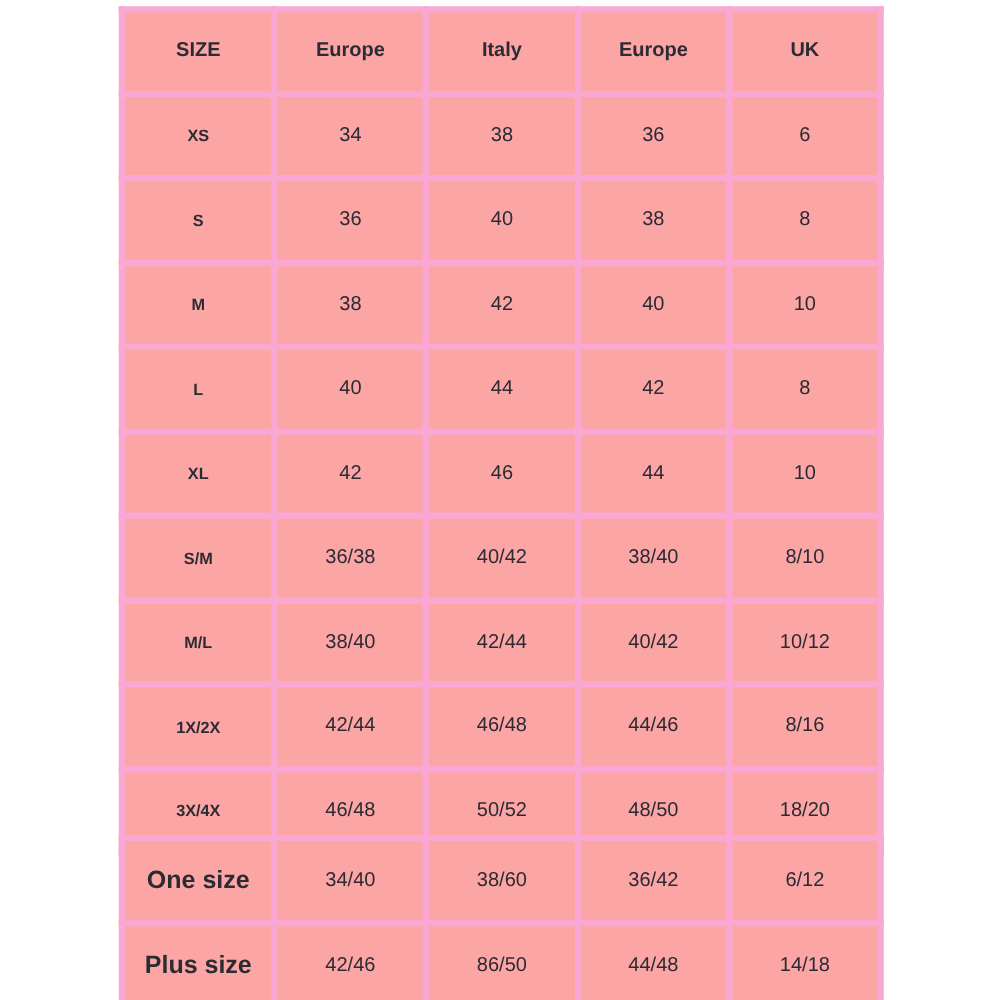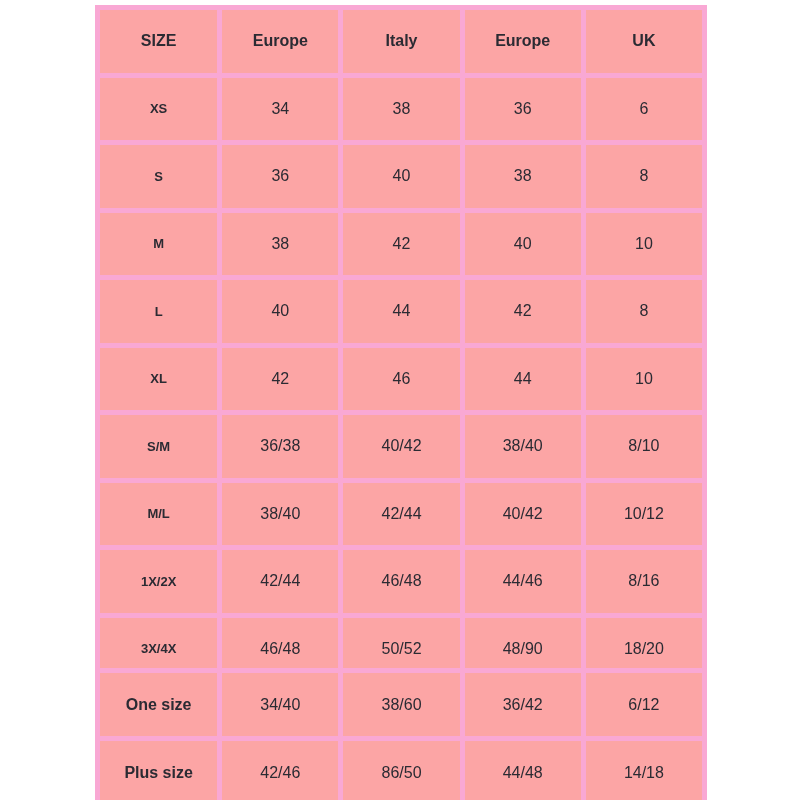--- a/index.html
+++ b/index.html
@@ -59,21 +59,21 @@
   table.size-table th {
     font-weight: 700;
     font-size: 16px;
   }
   table.size-table td.row-head {
     font-weight: 700;
     font-size: 13px;
   }
   table.secondary-table td.row-head {
     font-weight: 700;
-    font-size: 16px;
+    font-size: 20px;
   }
 </style>
 </head>
 <body>
 
 <div class="page">
 
   <table class="size-table main-table">
     <colgroup>
       <col class="c-size">
@@ -145,21 +145,21 @@
         <td class="row-head">1X/2X</td>
         <td>42/44</td>
         <td>46/48</td>
         <td>44/46</td>
         <td>8/16</td>
       </tr>
       <tr>
         <td class="row-head">3X/4X</td>
         <td>46/48</td>
         <td>50/52</td>
-        <td>48/90</td>
+        <td>48/50</td>
         <td>18/20</td>
       </tr>
     </tbody>
   </table>
 
   <table class="size-table secondary-table">
     <colgroup>
       <col class="c-size">
       <col class="c-col">
       <col class="c-col">

